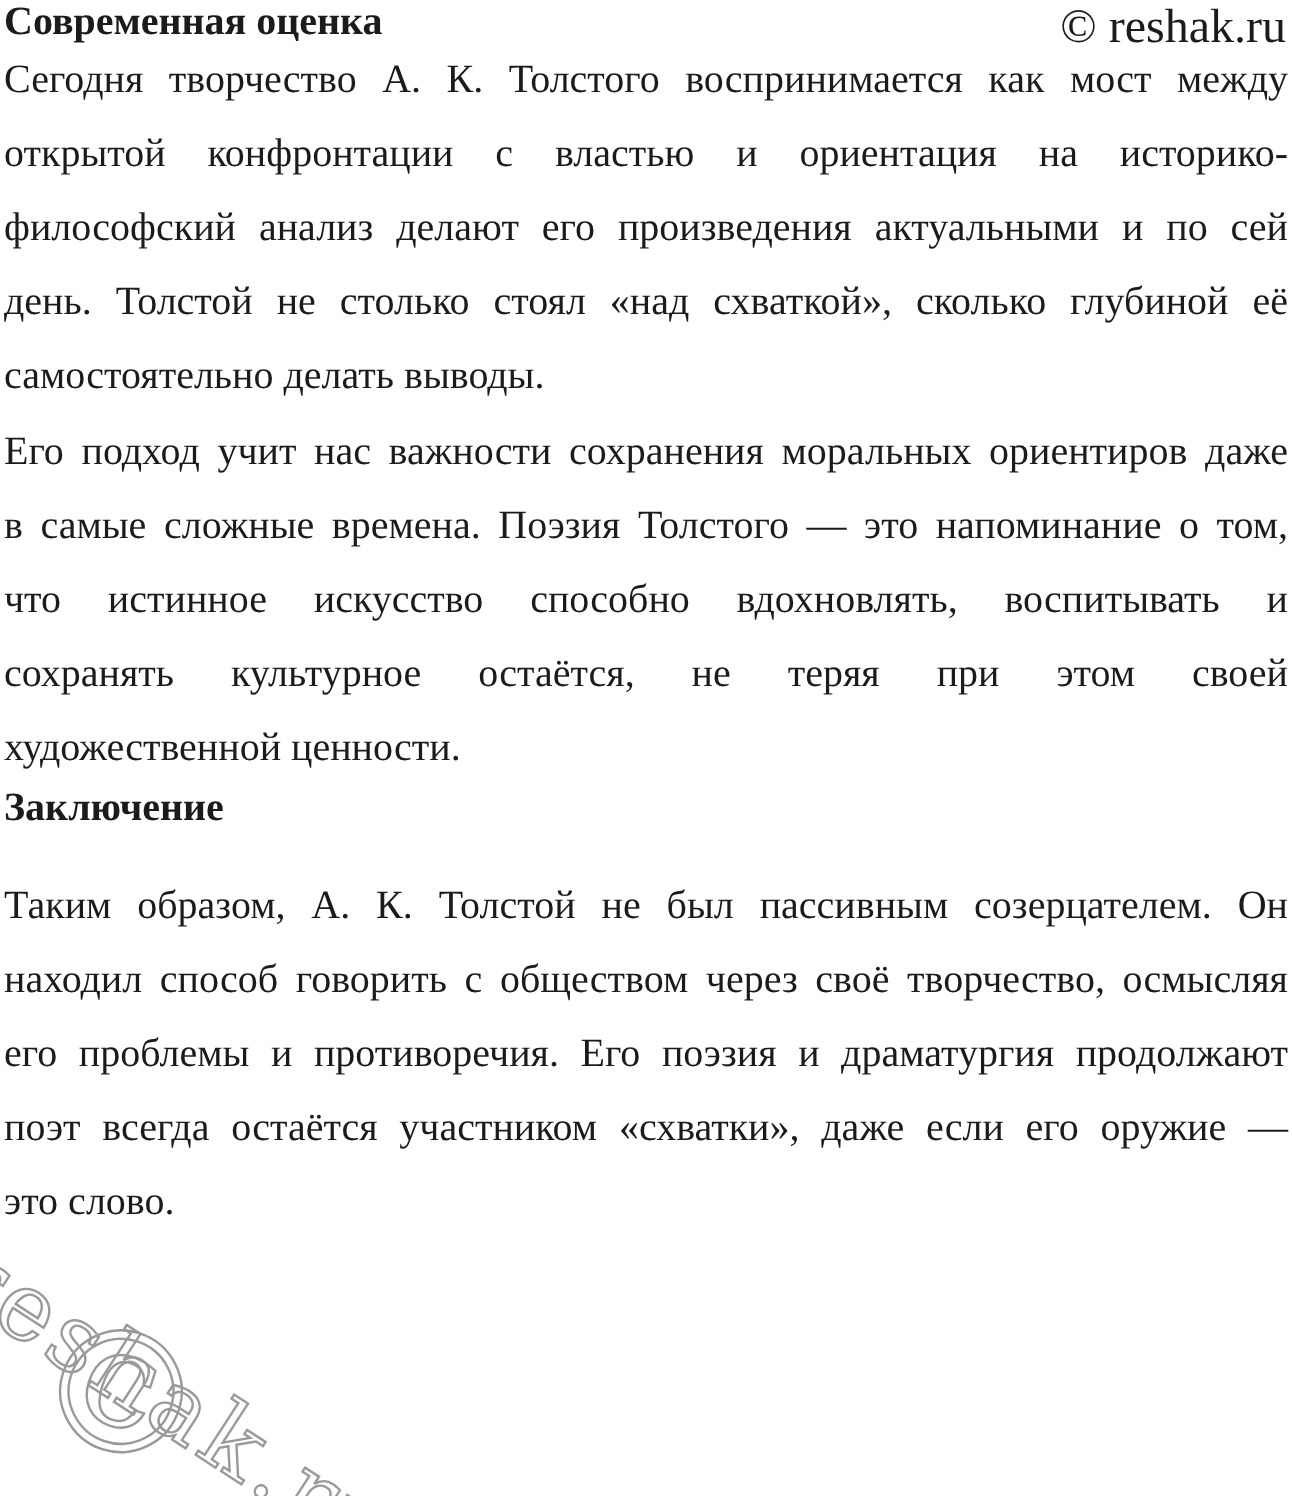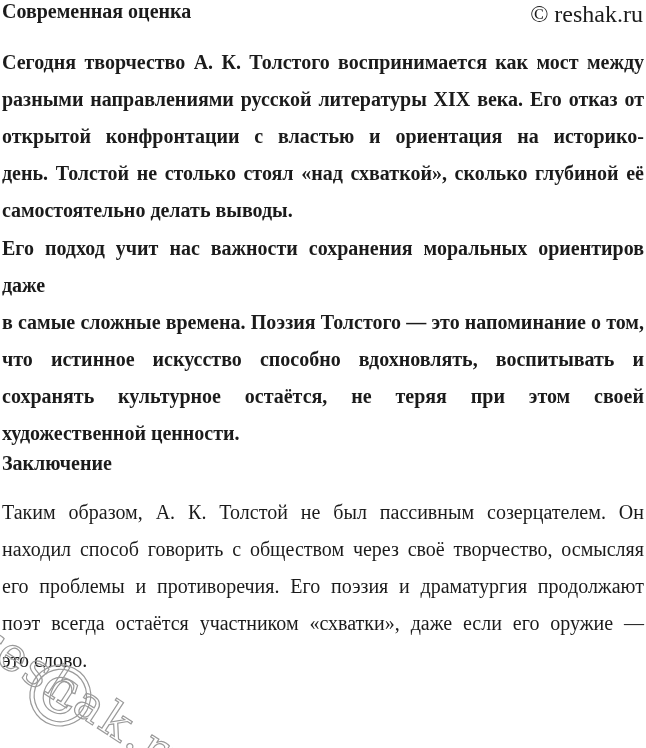--- a/index.html
+++ b/index.html
@@ -33,22 +33,22 @@
     top: 3px;
     right: 3px;
     font-size: 24px;
     line-height: 22px;
     font-weight: normal;
   }
   .para {
     margin: 0;
     padding: 0;
   }
-  .para-1 { margin-top: 22px; font-weight: bold; }
-  .para-2 { margin-top: 1px; font-weight: bold; }
+  .para-1 { margin-top: 0; }
+  .para-2 { margin-top: 1px; }
   .para-3 { margin-top: 20px; }
   .heading-2 { }
   .jline {
     display: block;
     font-size: 20px;
     line-height: 37px;
     text-align: justify;
     text-align-last: justify;
     white-space: normal;
   }
@@ -92,22 +92,22 @@
 </head>
 <body>
 
 <div class="page">
 
   <h1 class="heading">Современная оценка</h1>
   <div class="copyright">© reshak.ru</div>
 
   <p class="para para-1">
     <span class="jline">Сегодня творчество А. К. Толстого воспринимается как мост между</span>
-    <span class="jline">разными направлениями русской литературы XIX века. Его отказ от</span>
     <span class="jline">открытой конфронтации с властью и ориентация на историко-</span>
+    <span class="jline">философский анализ делают его произведения актуальными и по сей</span>
     <span class="jline">день. Толстой не столько стоял «над схваткой», сколько глубиной её</span>
     <span class="jline last">самостоятельно делать выводы.</span>
   </p>
 
   <p class="para para-2">
     <span class="jline">Его подход учит нас важности сохранения моральных ориентиров даже</span>
     <span class="jline">в самые сложные времена. Поэзия Толстого — это напоминание о том,</span>
     <span class="jline">что истинное искусство способно вдохновлять, воспитывать и</span>
     <span class="jline">сохранять культурное остаётся, не теряя при этом своей</span>
     <span class="jline last">художественной ценности.</span>

